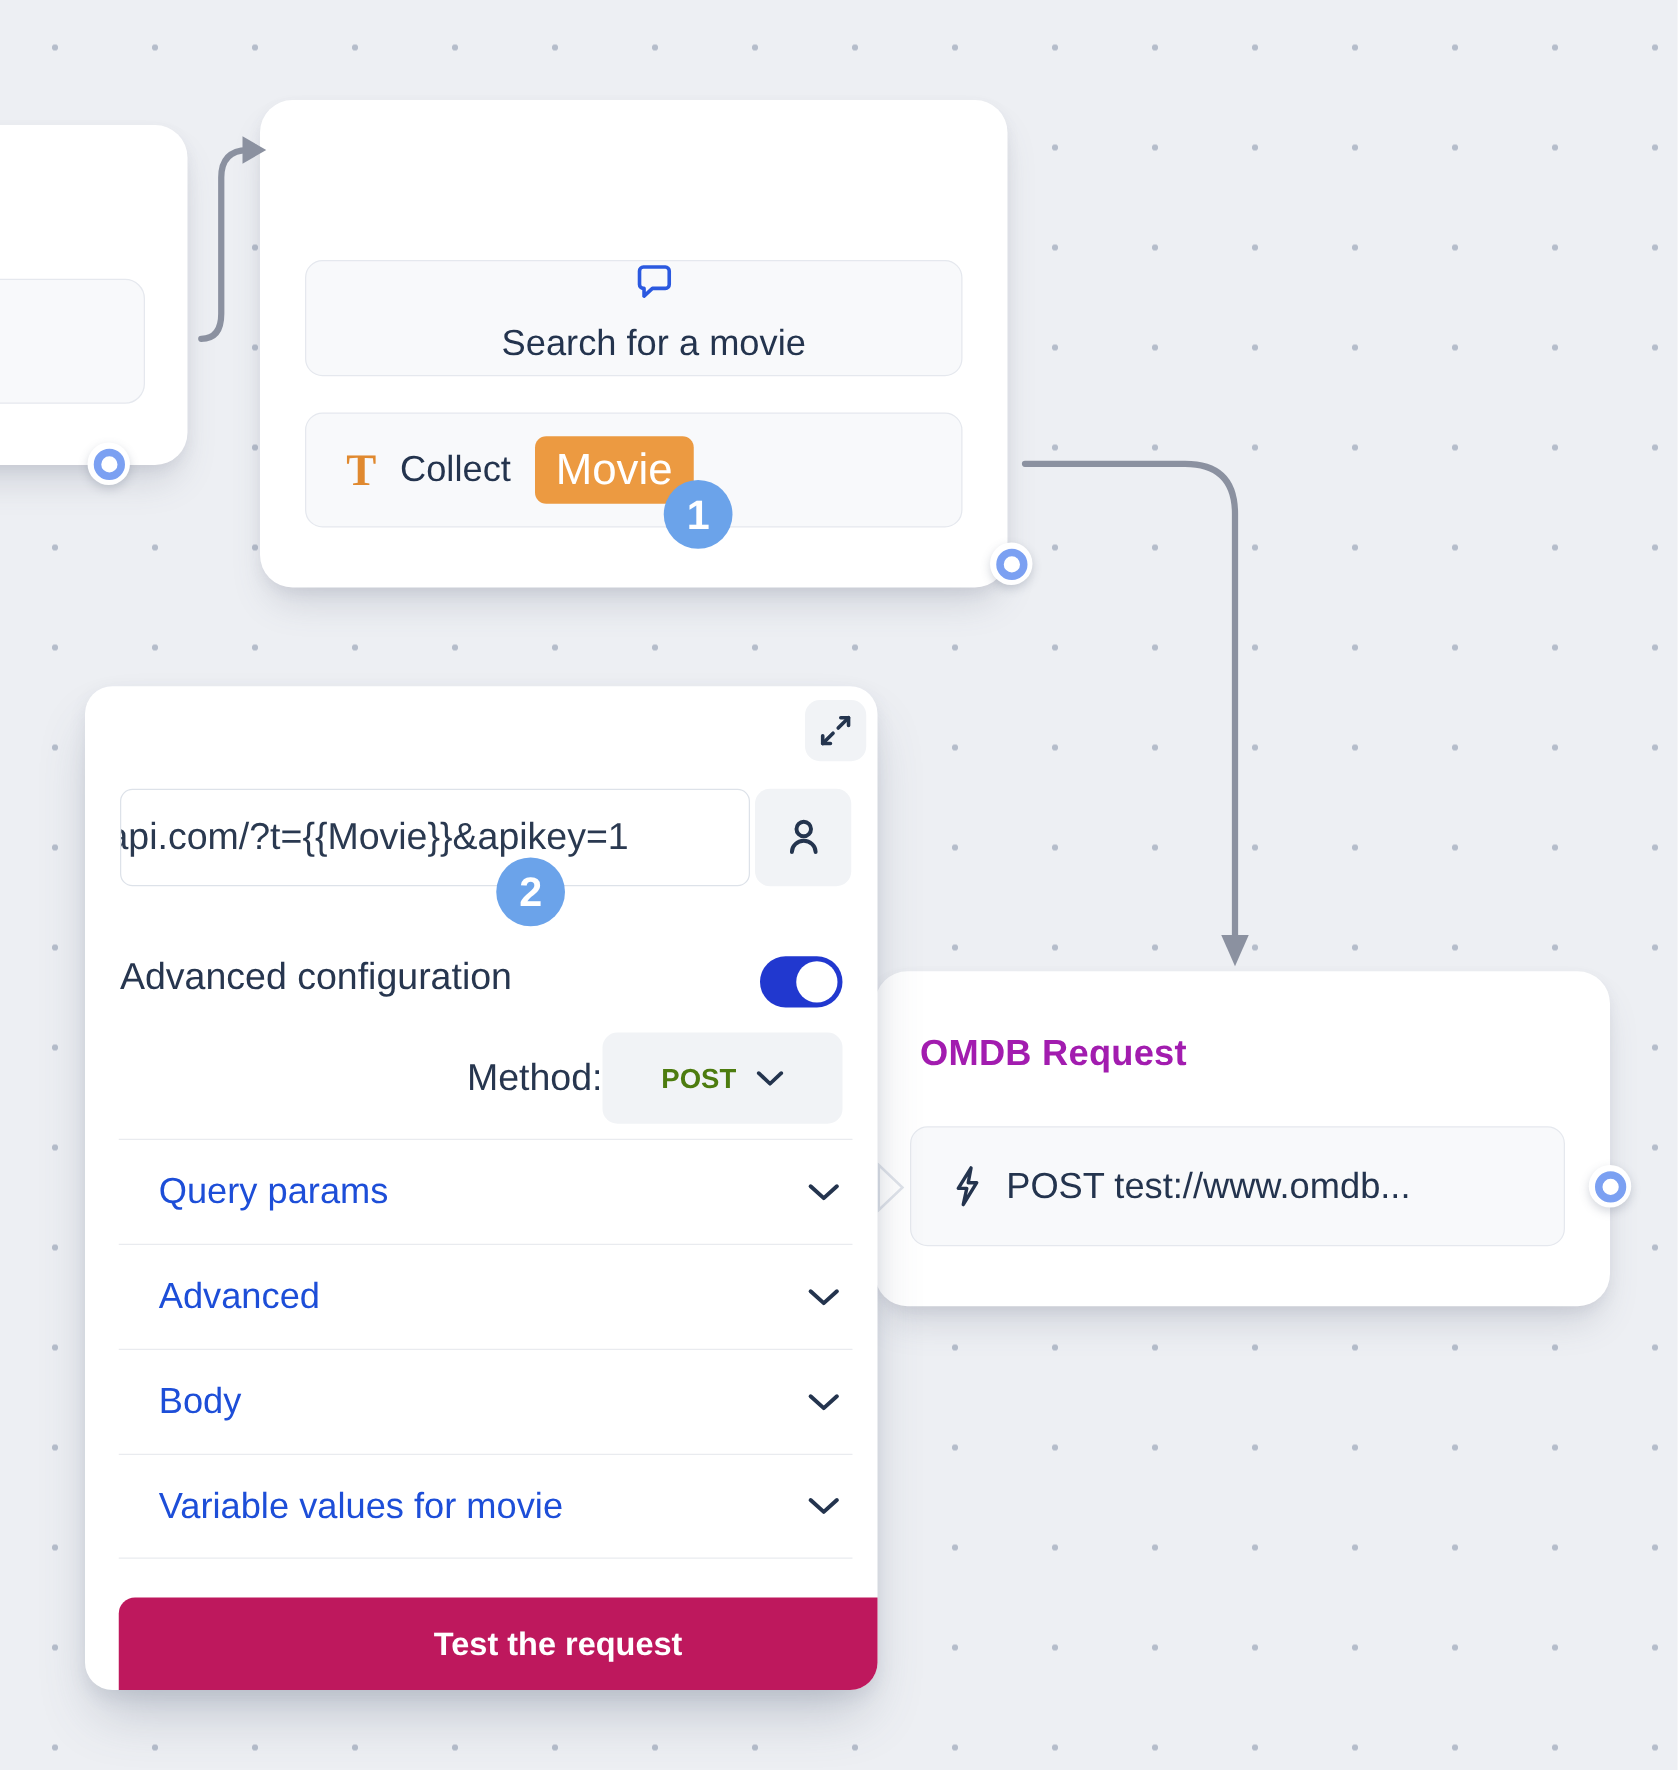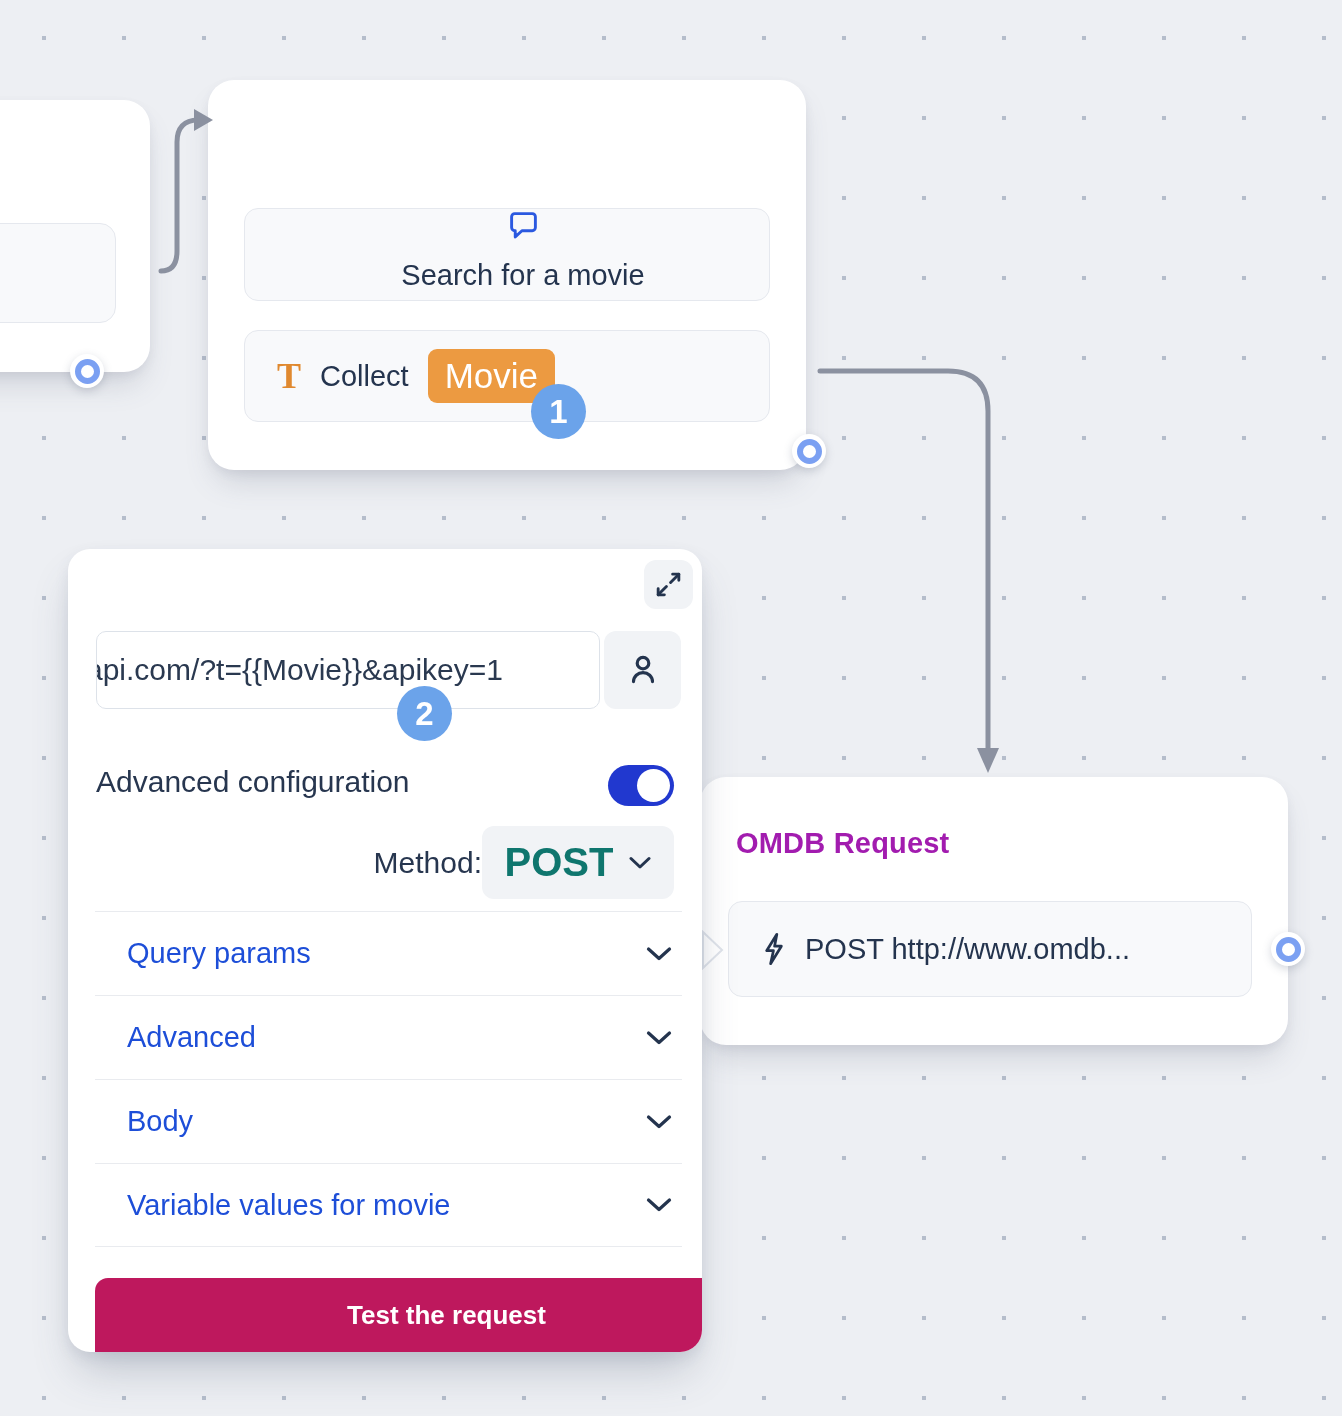--- a/index.html
+++ b/index.html
@@ -77,21 +77,21 @@
     display:flex; align-items:flex-start; justify-content:space-between;margin-top:23px; }
   .adv-label { font-size:30px; color:#27364f; }
   .toggle { width:66px; height:41px; border-radius:21px; background:#2138cf; position:relative; cursor:pointer; }
   .toggle .knob { position:absolute; right:4px; top:4px; width:33px; height:33px; border-radius:50%; background:#fff; }
 
   .method-row { position:absolute; left:28px; top:277px; width:578px; height:73px;
     display:flex; align-items:center; justify-content:flex-end; }
   .method-label { font-size:30px; color:#27364f; }
   .method-select { width:192px; height:73px; background:#f1f3f6; border-radius:12px;
     display:flex; align-items:center; justify-content:center; gap:16px; cursor:pointer; }
-  .method-select .val { font-size:40px; font-weight:700; color:#0f766e; }
+  .method-select .val { font-size:22px; font-weight:700; color:#4d7c0f; }
 
   .sections { position:absolute; left:27px; top:362px; width:587px; }
   .section-row { height:84px; border-top:1.5px solid #e9ebef;
     display:flex; align-items:center; justify-content:space-between;
     padding:0 10px 0 32px; cursor:pointer; }
   .section-row:last-child { border-bottom:1.5px solid #e9ebef; }
   .section-label { font-size:29px; color:#1d4ed8; }
 
   .test-btn { position:absolute; left:27px; top:729px; width:703px; height:90px;
     background:#be185d; border:none; border-radius:13px 13px 0 0;
@@ -140,21 +140,21 @@
 
   <div class="node" id="omdb-node">
     <svg class="in-notch" width="22" height="40" viewBox="0 0 22 40">
       <polygon points="1,2 20,20 1,38" fill="#ffffff" stroke="#dfe3ea" stroke-width="2"></polygon>
     </svg>
     <div class="node-title">OMDB Request</div>
     <div class="node-row">
       <svg width="30" height="34" viewBox="0 0 24 30">
         <path d="M14.5 2 L5.5 16.5 h6 l-2.5 11.5 9.5-15.5 h-6 z" fill="none" stroke="#24344e" stroke-width="2.4" stroke-linejoin="round"></path>
       </svg>
-      <span>POST http://www.omdb...</span>
+      <span>POST test://www.omdb...</span>
     </div>
     <div class="port">
         <div class="port-ring"></div>
       </div>
   </div>
 
   <div id="panel">
 
     <div class="icon-btn" id="expand-btn">
       <svg width="31" height="31" viewBox="0 0 30 30">

